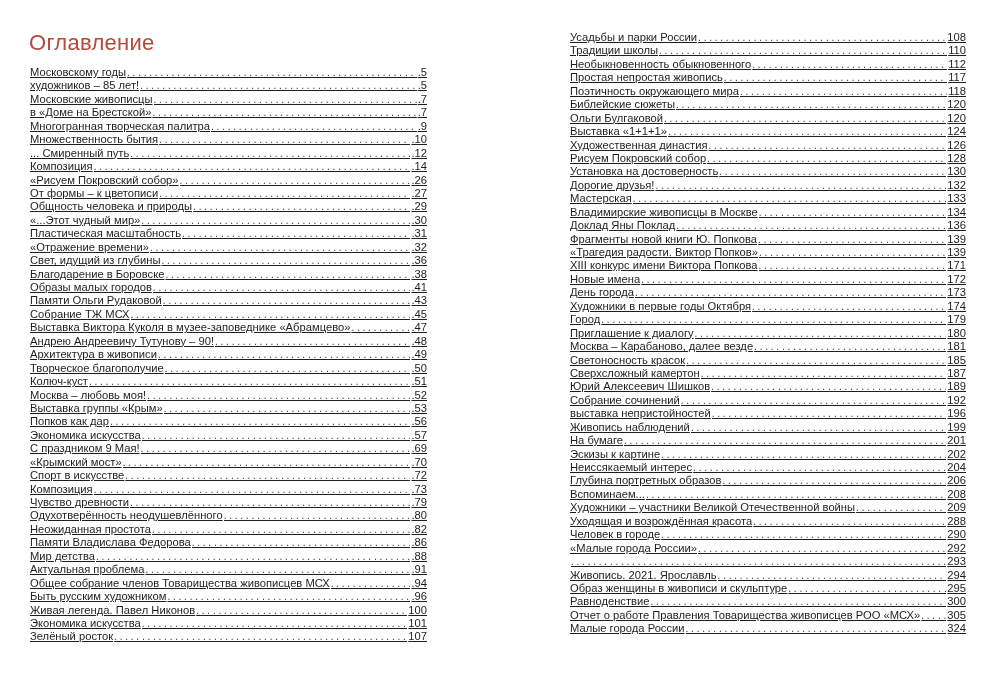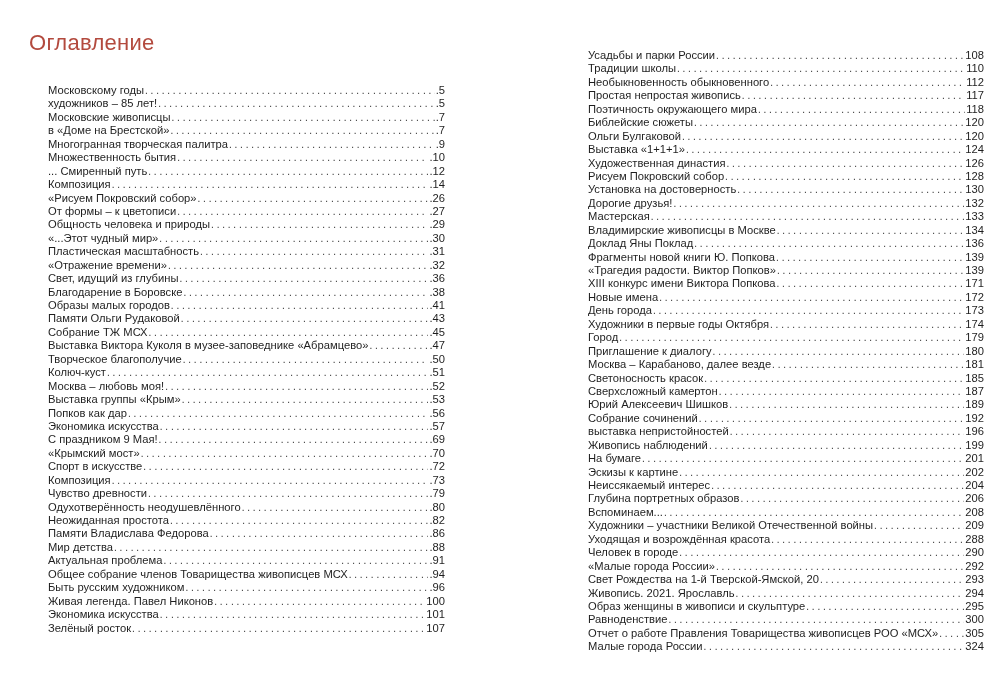--- a/index.html
+++ b/index.html
@@ -4,21 +4,21 @@
 <style>
   html, body { margin:0; padding:0; background:#ffffff; }
   body { width:1000px; height:678px; position:relative; overflow:hidden;
          font-family:"Liberation Sans", sans-serif; color:#1e1e1e; }
   .page { position:absolute; top:0; height:624px; }
   .page-left { left:0; width:500px; }
   .page-right { left:500px; width:500px; }
   .toc-title { position:absolute; left:29px; top:30px; margin:0;
                font-family:"Liberation Sans", sans-serif; font-weight:normal;
                font-size:22px; color:#b34a3e; letter-spacing:0.3px; }
-  .toc-list { position:absolute; list-style:none; margin:18px; padding:0; }
+  .toc-list { position:absolute; list-style:none; margin:0; padding:0;text-decoration:underline; }
   .left-list { left:30px; top:66px; width:397px; }
   .right-list { left:70px; top:31px; width:396px; }
   .toc-row { display:flex; align-items:baseline; height:13.45px; line-height:13.45px;
              font-size:11.2px; white-space:nowrap; cursor:pointer; }
   .toc-text { flex:0 0 auto; }
   .toc-leader { flex:1 1 auto; overflow:hidden; margin:0 1px; color:#333; letter-spacing:2.1px; font-size:10px; }
   .toc-leader::before { content:". . . . . . . . . . . . . . . . . . . . . . . . . . . . . . . . . . . . . . . . . . . . . . . . . . . . . . . . . . . . . . . . . . . . . . . . . . . . . . . . . . . . . . . . . . . . . . . . . . . . . . . . . . . . . . . . . . . . . . . . . . . . . . . . ."; letter-spacing:0; }
   .toc-page { flex:0 0 auto; text-align:right; }
 </style>
 </head>
@@ -121,20 +121,30 @@
         <span class="toc-text">Собрание ТЖ МСХ</span>
         <span class="toc-leader"></span>
         <span class="toc-page">.45</span>
       </li>
       <li class="toc-row">
         <span class="toc-text">Выставка Виктора Куколя в музее-заповеднике «Абрамцево»</span>
         <span class="toc-leader"></span>
         <span class="toc-page">.47</span>
       </li>
       <li class="toc-row">
+        <span class="toc-text">Андрею Андреевичу Тутунову – 90!</span>
+        <span class="toc-leader"></span>
+        <span class="toc-page">.48</span>
+      </li>
+      <li class="toc-row">
+        <span class="toc-text">Архитектура в живописи</span>
+        <span class="toc-leader"></span>
+        <span class="toc-page">.49</span>
+      </li>
+      <li class="toc-row">
         <span class="toc-text">Творческое благополучие</span>
         <span class="toc-leader"></span>
         <span class="toc-page">.50</span>
       </li>
       <li class="toc-row">
         <span class="toc-text">Колюч-куст</span>
         <span class="toc-leader"></span>
         <span class="toc-page">.51</span>
       </li>
       <li class="toc-row">
@@ -426,21 +436,20 @@
         <span class="toc-text">Человек в городе</span>
         <span class="toc-leader"></span>
         <span class="toc-page">290</span>
       </li>
       <li class="toc-row">
         <span class="toc-text">«Малые города России»</span>
         <span class="toc-leader"></span>
         <span class="toc-page">292</span>
       </li>
       <li class="toc-row">
-        <span class="toc-text">Свет Рождества на 1-й Тверской-Ямской, 20</span>
         <span class="toc-leader"></span>
         <span class="toc-page">293</span>
       </li>
       <li class="toc-row">
         <span class="toc-text">Живопись. 2021. Ярославль</span>
         <span class="toc-leader"></span>
         <span class="toc-page">294</span>
       </li>
       <li class="toc-row">
         <span class="toc-text">Образ женщины в живописи и скульптуре</span>

